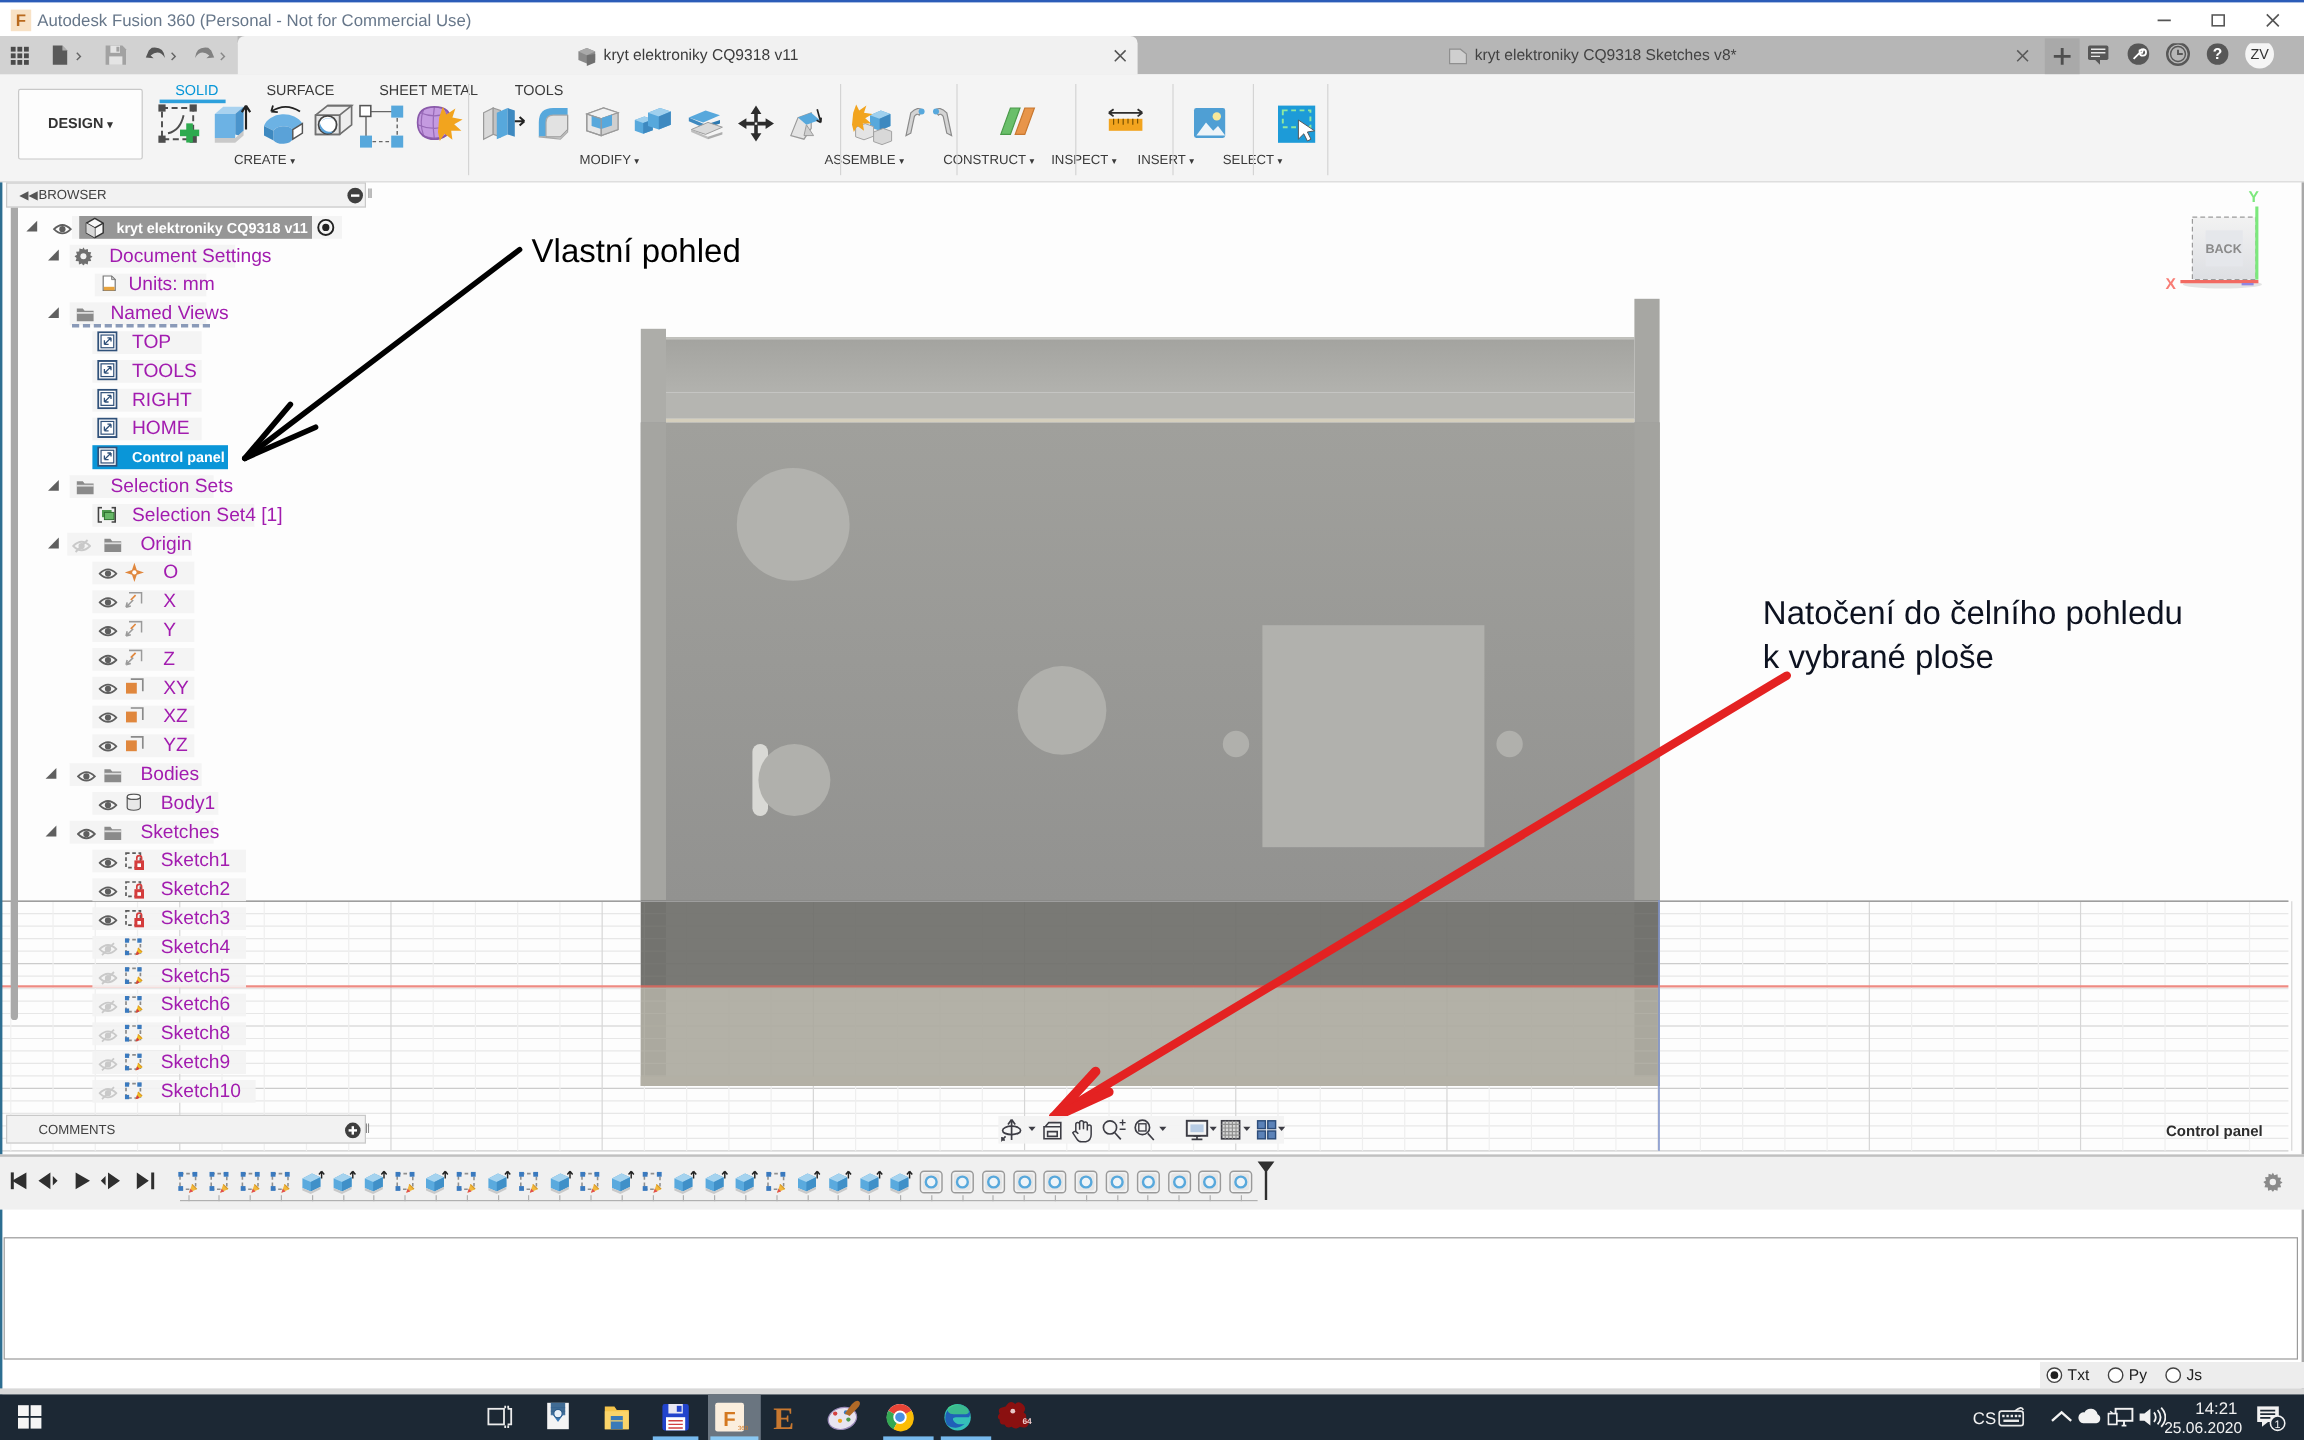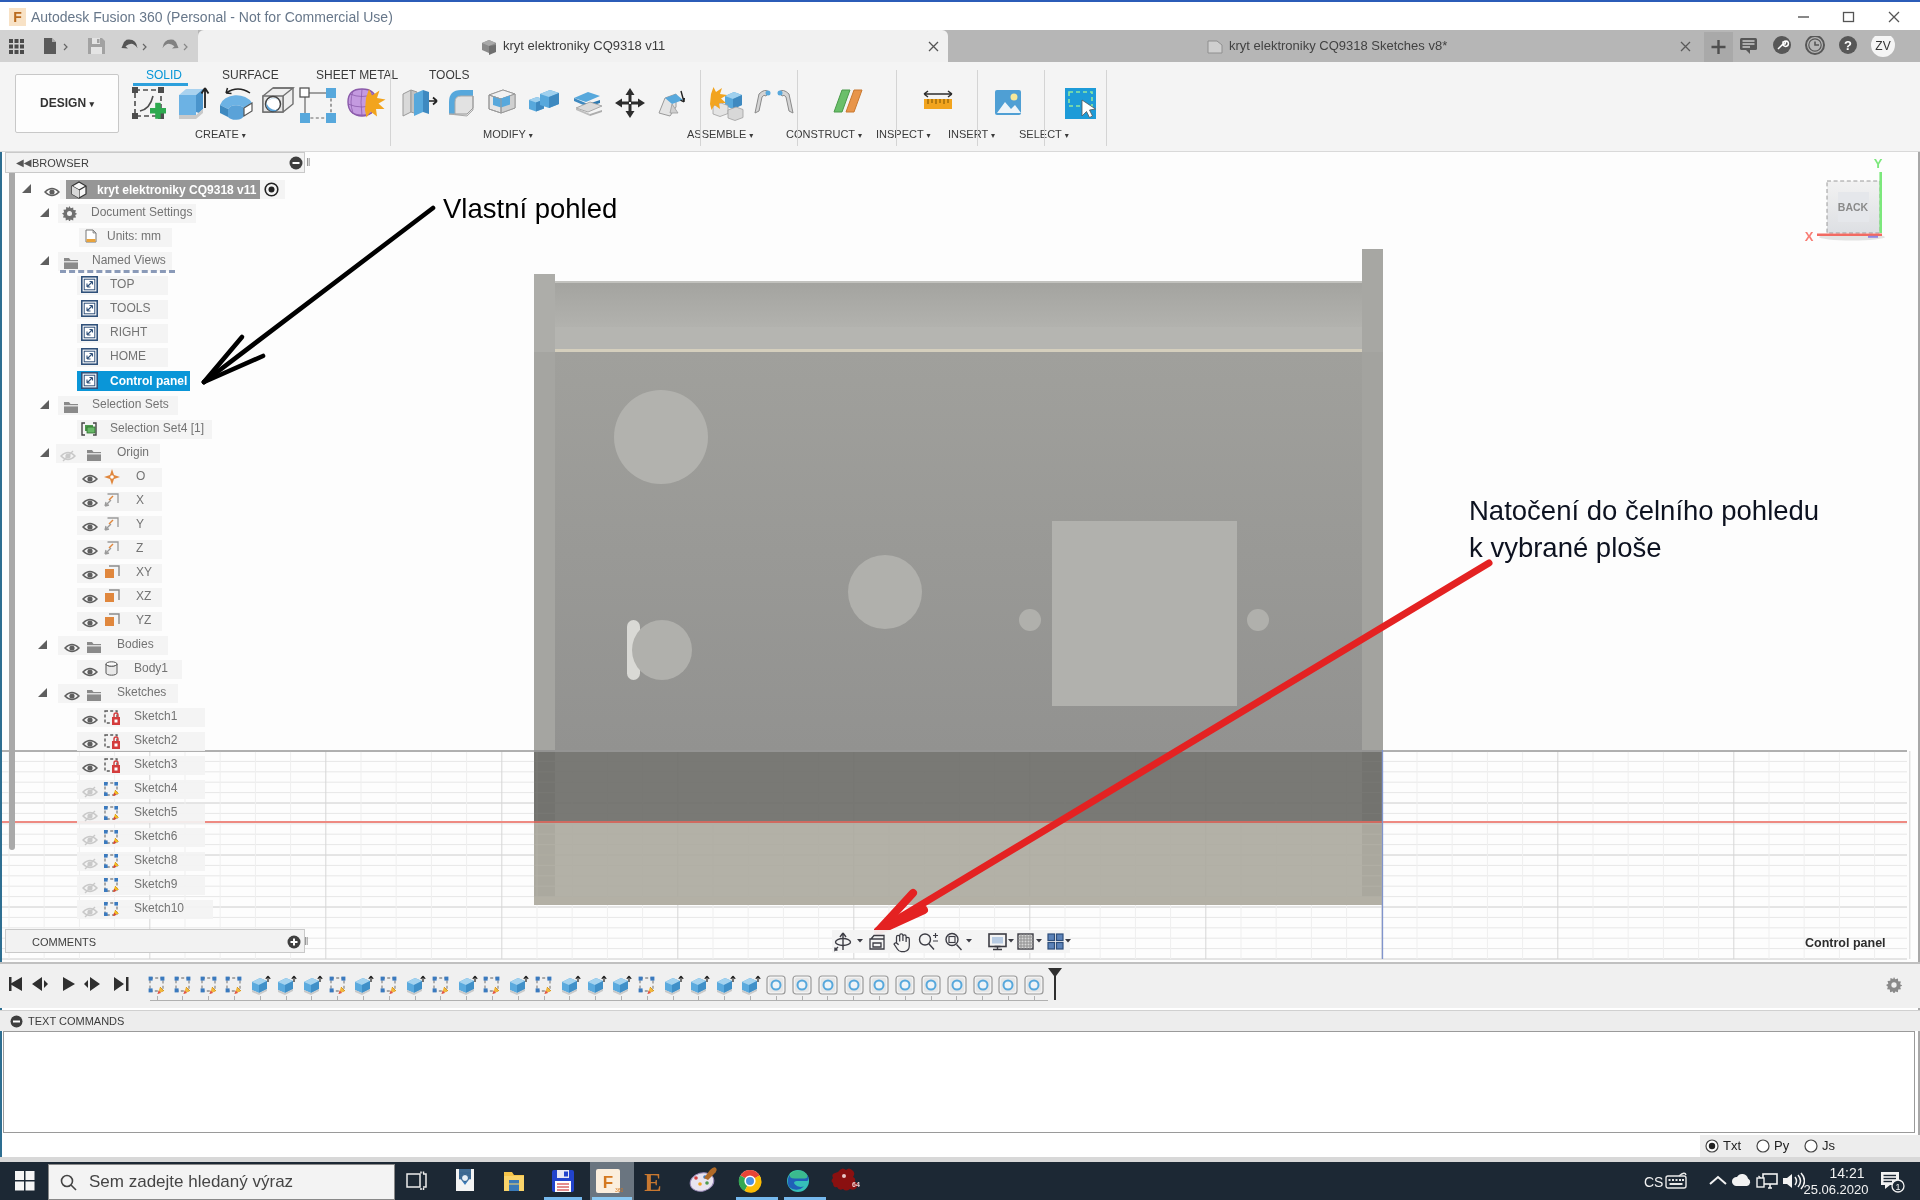--- a/index.html
+++ b/index.html
@@ -17,21 +17,21 @@
 .tabtxt{font-size:13px;color:#3c3c3c}
 
 #ribbon{left:0;top:62px;width:1920px;height:90px;background:#f4f4f4;border-bottom:1px solid #d9d9d9}
 #designbox{left:15px;top:12px;width:104px;height:59px;background:#fdfdfd;border:1px solid #c8c8c8;border-radius:2px;text-align:center;font-size:12px;font-weight:bold;color:#333;line-height:57px}
 .rtab{top:6px;font-size:12px;color:#3a3a3a}
 .rtab.on{color:#0696d7}
 .glabel{top:66px;font-size:11px;color:#3a3a3a;text-align:left}
 .gdiv{top:8px;width:1px;height:76px;background:#d4d4d4}
 
 .paneltop{background:#f2f2f2;border:1px solid #c9c9c9;font-size:11px;color:#3f3f3f}
-.trow{position:absolute;height:17px;font-size:12px;color:#737373;white-space:nowrap}
+.trow{position:absolute;height:17px;font-size:16px;color:#a21caf;white-space:nowrap}
 .trowbg{position:absolute;height:19px;background:rgba(243,243,243,.92)}
 .tri{position:absolute;width:0;height:0;border-left:9px solid transparent;border-bottom:9px solid #5f5f5f}
 
 #timeline{left:0;top:962px;width:1920px;height:46px;background:#f0f0f0;border-top:2px solid #c0c0c0}
 
 #tcbar{left:0;top:1010px;width:1920px;height:21px;background:#ededed;border-top:1px solid #d0d0d0;font-size:11px;color:#3c3c3c}
 #tcout{left:3px;top:1031px;width:1912px;height:102px;background:#fff;border:1px solid #9a9a9a}
 #tcin{left:3px;top:1135px;width:1697px;height:22px;background:#fff;border:1px solid #9a9a9a;font-size:13px;color:#5f5f5f}
 #tcradio{left:1700px;top:1135px;width:220px;height:22px;background:#ededed;font-size:13px;color:#222}
 
@@ -1203,27 +1203,20 @@
       </svg></div>
 <div class="abs" style="left:1033.7px;top:996px;width:1px;height:5px;background:#b0b0b0"></div>
 <div class="abs" style="left:150px;top:1000px;width:898px;height:1px;background:#b0b0b0"></div>
 <svg class="abs" style="left:1046px;top:966px" width="20" height="36">
       <path d="M2 2 h14 l-6 8 0 24 -2 0 0 -24 Z" fill="#2f2f2f"></path>
     </svg>
 <svg class="abs" style="left:1886px;top:977px" width="16" height="16" viewBox="0 0 15 15">
       <path d="M7.5 0 l1.2 2.2 2.5-.8 .2 2.6 2.6.2 -.8 2.5 2.2 1.2 -2.2 1.2 .8 2.5 -2.6.2 -.2 2.6 -2.5-.8 -1.2 2.2 -1.2-2.2 -2.5.8 -.2-2.6 -2.6-.2 .8-2.5 L0 7.5 l2.2-1.2 -.8-2.5 2.6-.2 .2-2.6 2.5.8 Z" fill="#8a8a8a"></path>
       <circle cx="7.5" cy="7.5" r="2.5" fill="#f0f0f0"></circle>
     </svg>
-<div class="abs" id="tcbar">
-      <svg style="position:absolute;left:10px;top:4px" width="13" height="13">
-        <circle cx="6.5" cy="6.5" r="6" fill="#3f3f3f"></circle>
-        <rect x="3" y="5.5" width="7" height="2" fill="#fff"></rect>
-      </svg>
-      <span style="position:absolute;left:28px;top:4px">TEXT COMMANDS</span>
-    </div>
 <div class="abs" id="tcout"></div>
 <div class="abs" id="tcradio">
 <svg style="position:absolute;left:5px;top:4px" width="14" height="14">
         <circle cx="7" cy="7" r="6" fill="#fff" stroke="#444" stroke-width="1.2"></circle>
         <circle cx="7" cy="7" r="3.2" fill="#222"></circle>
       </svg>
       <span style="position:absolute;left:23px;top:3px">Txt</span>
 <svg style="position:absolute;left:56px;top:4px" width="14" height="14">
         <circle cx="7" cy="7" r="6" fill="#fff" stroke="#444" stroke-width="1.2"></circle>
       </svg>
@@ -1236,27 +1229,20 @@
 <div class="abs" style="left:0;top:1157px;width:1920px;height:5px;background:#d8d8d8"></div>
 <div class="abs" id="taskbar"></div>
 <svg class="abs" style="left:14px;top:1170px" width="22" height="22">
       <g fill="#f5f5f5">
         <rect x="1" y="1" width="9" height="9"></rect>
         <rect x="11.5" y="1" width="9" height="9"></rect>
         <rect x="1" y="11.5" width="9" height="9"></rect>
         <rect x="11.5" y="11.5" width="9" height="9"></rect>
       </g>
     </svg>
-<div class="abs" id="searchbox">
-      <svg style="position:absolute;left:11px;top:9px" width="18" height="18">
-        <circle cx="7" cy="7" r="5.5" fill="none" stroke="#444" stroke-width="1.6"></circle>
-        <line x1="11" y1="11" x2="16" y2="16" stroke="#444" stroke-width="1.6"></line>
-      </svg>
-      <span style="position:absolute;left:40px;top:7px">Sem zadejte hledaný výraz</span>
-    </div>
 <svg class="abs" style="left:405px;top:1170px" width="24" height="22">
       <rect x="2" y="4" width="13" height="13" fill="none" stroke="#ececec" stroke-width="1.5"></rect>
       <path d="M18 4 l3 0 0 13 -3 0 M16 1.5 l0 2 M16 18 l0 2 M18.5 1.5 l0 2 M18.5 18 l0 2" stroke="#ececec" stroke-width="1.5" fill="none"></path>
     </svg>
 <svg class="abs" style="left:440px;top:1162px" width="440" height="38" viewBox="0 0 440 38">
 <g>
         <rect x="16" y="7" width="18" height="22" fill="#f4f4f4"></rect>
         <g stroke="#9ab0c8" stroke-width="1.2">
           <line x1="19" y1="11" x2="31" y2="11"></line>
           <line x1="19" y1="14" x2="31" y2="14"></line>

